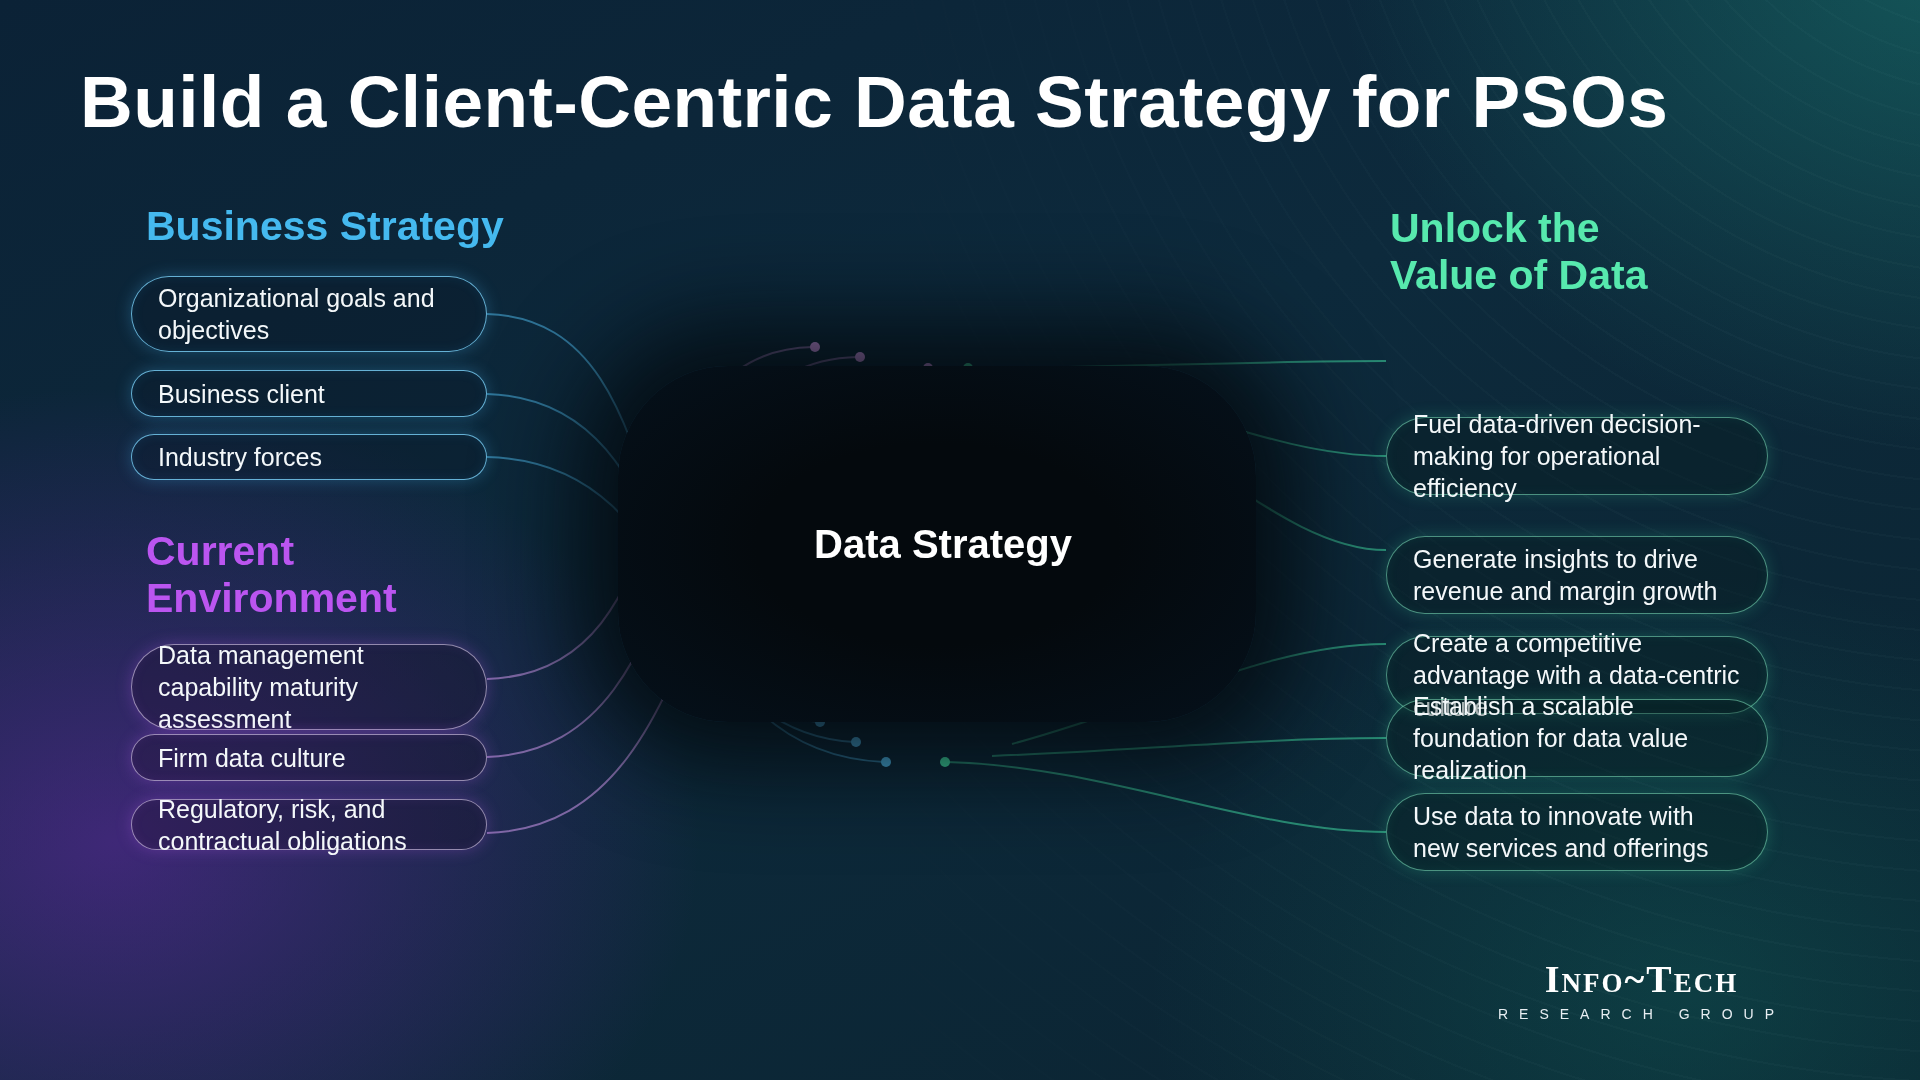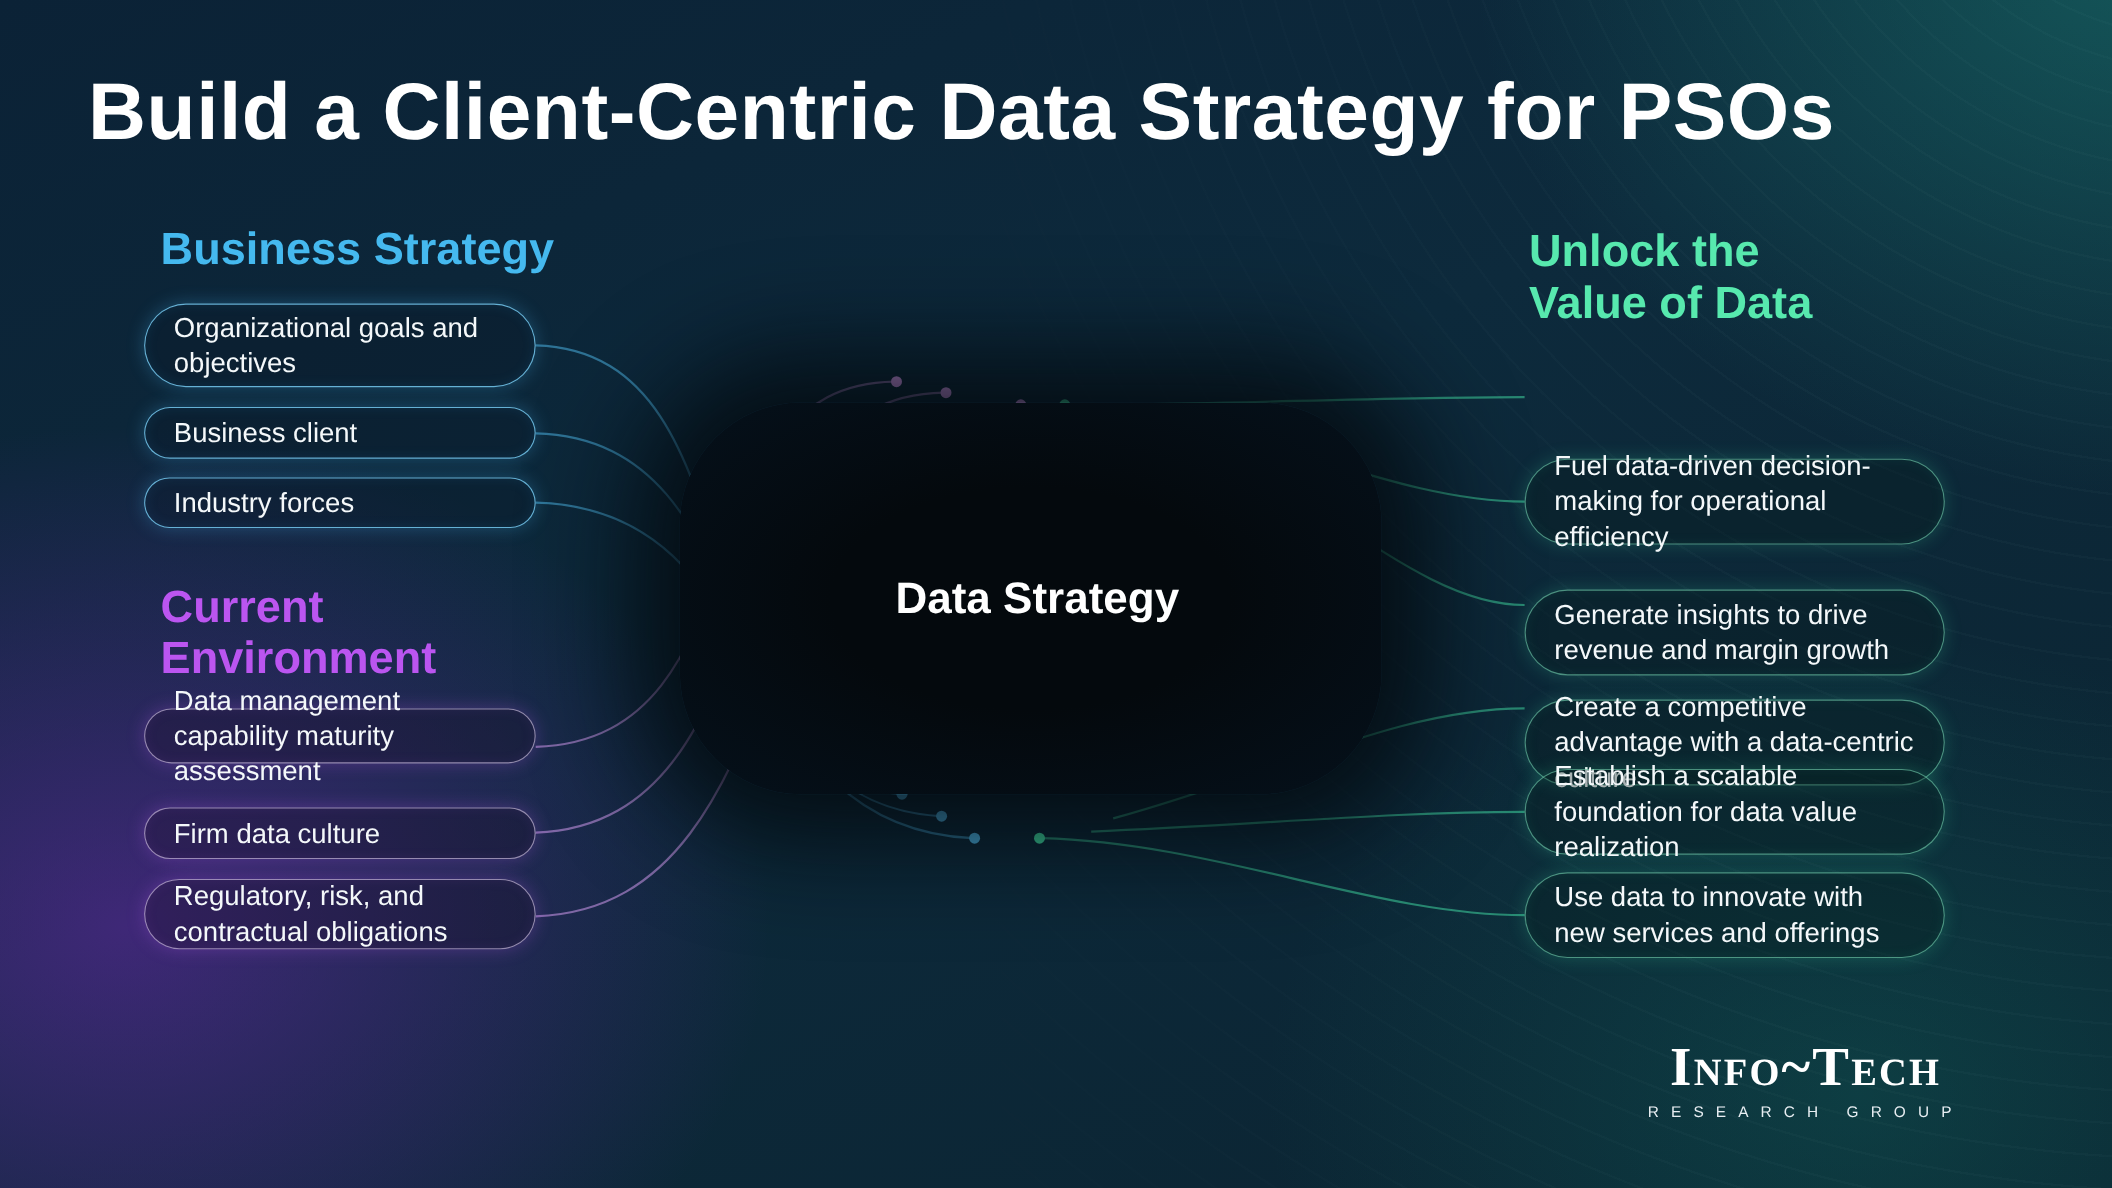--- a/index.html
+++ b/index.html
@@ -33,43 +33,43 @@
     font-size:25px;line-height:1.28;color:#f4f8fa;
     background:rgba(8,22,36,0.32);
   }
   .n-blue{border:1.6px solid rgba(118,202,242,0.85);box-shadow:0 0 16px rgba(70,175,235,0.30), inset 0 0 12px rgba(70,175,235,0.10);}
   .n-purple{border:1.6px solid rgba(228,210,245,0.60);box-shadow:0 0 16px rgba(185,95,240,0.28), inset 0 0 12px rgba(185,95,240,0.08);background:rgba(22,12,34,0.30);}
   .n-green{border:1.6px solid rgba(132,236,197,0.55);box-shadow:0 0 16px rgba(60,220,165,0.22), inset 0 0 12px rgba(60,220,165,0.08);background:rgba(7,26,26,0.32);}
   
   .bs1{left:131px;top:276px;width:356px;height:76px;}
   .bs2{left:131px;top:370px;width:356px;height:47px;}
   .bs3{left:131px;top:434px;width:356px;height:46px;}
-  .ce1{left:131px;top:644px;width:356px;height:50px;}
+  .ce1{left:131px;top:644px;width:356px;height:86px;}
   .ce2{left:131px;top:734px;width:356px;height:47px;}
-  .ce3{left:131px;top:799px;width:356px;height:64px;}
+  .ce3{left:131px;top:799px;width:356px;height:51px;}
   
   .rv{left:1386px;width:382px;height:78px;}
   .rv1{top:322px;} .rv2{top:417px;} .rv3{top:536px;align-items:center;}
   .rv4{top:605px;margin-top:31px;} .rv5{top:699px;} .rv6{top:793px;}
   .center-blob{
     position:absolute;left:618px;top:366px;width:638px;height:356px;
     border-radius:110px;
     background:radial-gradient(ellipse at 50% 50%, #04090d 40%, #05101a 95%);
     box-shadow:0 0 90px 45px rgba(3,9,14,0.85);
     display:flex;align-items:center;justify-content:center;
   }
   .center-label{font-size:40px;font-weight:800;color:#ffffff;margin-left:12px;}
   svg.wires{position:absolute;inset:0;pointer-events:none;}
   .w-blue{stroke:#4ab0e0;} .w-purple{stroke:#d29bee;} .w-green{stroke:#3fd6a0;}
   .wire{fill:none;stroke-width:2;opacity:.55;}
   .dot-blue{fill:#4ab0e0;} .dot-purple{fill:#d29bee;} .dot-green{fill:#3fd6a0;}
   .logo{position:absolute;left:1498px;top:944px;text-align:center;color:#ffffff;}
   .logo-word{
     font-family:"Liberation Serif",serif;font-variant:small-caps;
-    font-size:50px;font-weight:700;letter-spacing:2px;line-height:1;
+    font-size:38px;font-weight:700;letter-spacing:2px;line-height:1;margin-top:16px;
   }
   .logo-sub{
     font-family:"Liberation Sans",sans-serif;font-size:14px;letter-spacing:11px;
     text-transform:uppercase;margin-top:8px;color:#e8eef2;
   }
 </style>
 </head>
 <body>
 
 <div class="canvas">

